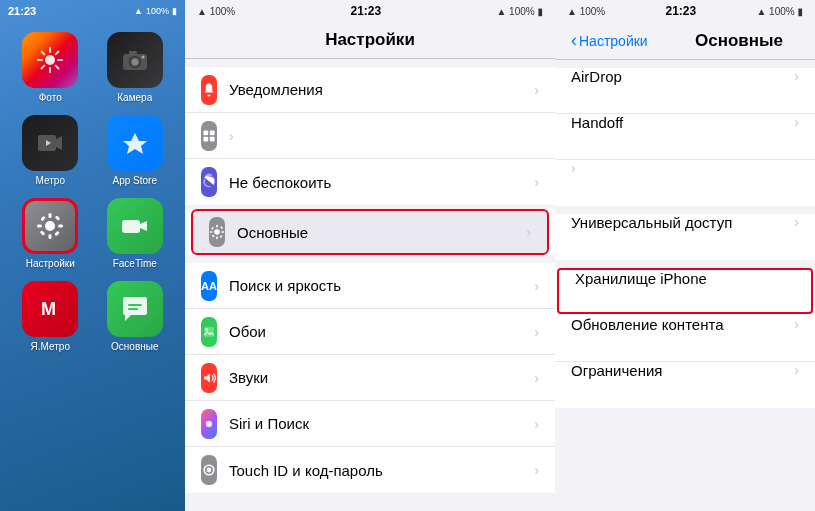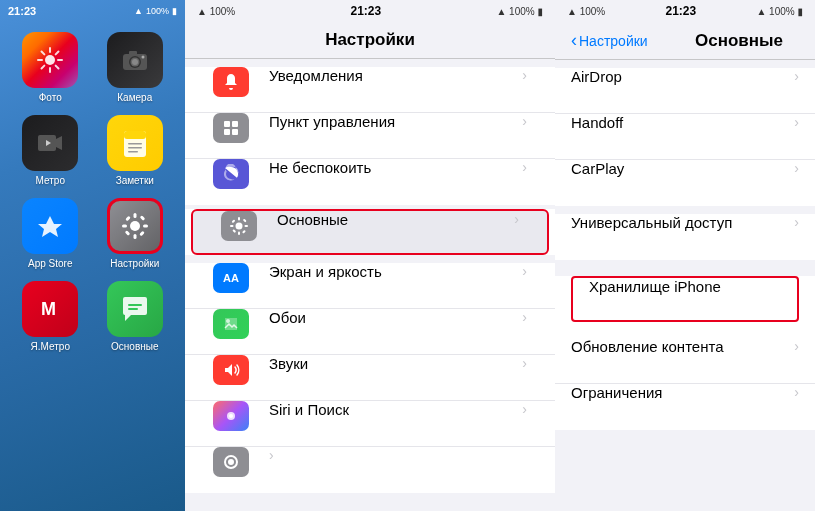--- a/index.html
+++ b/index.html
@@ -125,40 +125,40 @@
       overflow: hidden;
     }
 
     .settings-section {
       background: white;
       margin-bottom: 1px;
     }
 
     .settings-row {
       display: flex;
-      align-items: flex-start;
-      padding: 0 28px;
+      align-items: center;
+      padding: 0 16px;
       height: 46px;
       border-bottom: 1px solid #e5e5ea;
       position: relative;
       cursor: pointer;
     }
 
     .settings-row:last-child {
       border-bottom: none;
     }
 
     .row-icon {
-      width: 36px;
+      width: 16px;
       height: 30px;
       border-radius: 7px;
       display: flex;
       align-items: center;
       justify-content: center;
-      margin-right: 20px;
+      margin-right: 12px;
       font-size: 17px;
       flex-shrink: 0;
     }
 
     .icon-notifications { background: #ff3b30; }
     .icon-controlcenter { background: #8e8e93; }
     .icon-dnd { background: #5856d6; }
     .icon-general { background: #8e8e93; }
     .icon-display { background: #007aff; }
     .icon-sounds { background: #ff3b30; }
@@ -238,21 +238,21 @@
       cursor: pointer;
     }
 
     .right-row:last-child {
       border-bottom: none;
     }
 
     .right-row.red-bordered {
       border: 2px solid #e8001e;
       border-radius: 4px;
-      margin: 16px;
+      margin: 2px;
       background: white;
     }
 
     .right-row-label {
       font-size: 15px;
       color: #000;
       flex: 1;
     }
   </style>
 </head>
@@ -307,32 +307,20 @@
       <div class="app-icon-img app-video">
         <svg width="32" height="32" viewBox="0 0 32 32">
           <rect x="4" y="8" width="18" height="16" rx="2" fill="#555"></rect>
           <polygon points="22,12 28,9 28,23 22,20" fill="#555"></polygon>
           <polygon points="12,13 12,19 17,16" fill="white" opacity="0.7"></polygon>
         </svg>
       </div>
       <span class="app-label">Метро</span>
     </div>
 
-    <div class="app-icon">
-      <div class="app-icon-img app-notes">
-        <svg width="32" height="32" viewBox="0 0 32 32">
-          <rect x="5" y="4" width="22" height="26" rx="3" fill="#fffde7"></rect>
-          <rect x="5" y="4" width="22" height="8" rx="3" fill="#ffd60a"></rect>
-          <rect x="9" y="16" width="14" height="1.5" rx="0.75" fill="#999"></rect>
-          <rect x="9" y="20" width="14" height="1.5" rx="0.75" fill="#999"></rect>
-          <rect x="9" y="24" width="10" height="1.5" rx="0.75" fill="#999"></rect>
-        </svg>
-      </div>
-      <span class="app-label">Заметки</span>
-    </div>
 
     <div class="app-icon">
       <div class="app-icon-img app-appstore">
         <svg width="32" height="32" viewBox="0 0 32 32">
           <path d="M16 6 L20 14 L28 14 L22 19 L24 27 L16 22 L8 27 L10 19 L4 14 L12 14 Z" fill="white" opacity="0.9"></path>
         </svg>
       </div>
       <span class="app-label">App Store</span>
     </div>
 
@@ -351,20 +339,29 @@
               <rect x="6" y="21.5" width="5" height="3" rx="1.5" transform="rotate(45 8.5 23)"></rect>
               <rect x="21" y="6.5" width="5" height="3" rx="1.5" transform="rotate(45 23.5 8)"></rect>
             </g>
           </svg>
         </div>
       </div>
       <span class="app-label">Настройки</span>
     </div>
 
 
+    <div class="app-icon">
+      <div class="app-icon-img app-facetime">
+        <svg width="32" height="32" viewBox="0 0 32 32">
+          <rect x="3" y="10" width="18" height="13" rx="3" fill="white" opacity="0.9"></rect>
+          <polygon points="21,14 28,11 28,21 21,18" fill="white" opacity="0.9"></polygon>
+        </svg>
+      </div>
+      <span class="app-label">FaceTime</span>
+    </div>
 
     <div class="app-icon">
       <div class="app-icon-img app-metro">
         <svg width="32" height="32" viewBox="0 0 32 32">
           <text x="7" y="22" font-size="18" font-weight="bold" fill="white">М</text>
         </svg>
       </div>
       <span class="app-label">Я.Метро</span>
     </div>
 
@@ -407,21 +404,20 @@
       </div>
       <div class="settings-row">
         <div class="row-icon icon-controlcenter">
           <svg width="20" height="20" viewBox="0 0 20 20">
             <rect x="3" y="3" width="6" height="6" rx="1" fill="white"></rect>
             <rect x="11" y="3" width="6" height="6" rx="1" fill="white"></rect>
             <rect x="3" y="11" width="6" height="6" rx="1" fill="white"></rect>
             <rect x="11" y="11" width="6" height="6" rx="1" fill="white"></rect>
           </svg>
         </div>
-        <span class="row-label">Пункт управления</span>
         <span class="row-chevron">›</span>
       </div>
       <div class="settings-row" style="border-bottom:none;">
         <div class="row-icon icon-dnd">
           <svg width="20" height="20" viewBox="0 0 20 20">
               <path d="M10 3a7 7 0 00-5.9 10.8A7 7 0 1015.8 4.1 7 7 0 0010 3zm0 12a5 5 0 01-4.3-7.5A5 5 0 1114.5 5.7 5 5 0 0110 15z" fill="white" opacity="0.5"></path>
               <path d="M10 3a7 7 0 015.9 10.8L4.1 4.1A7 7 0 0110 3z" fill="white"></path>
             </svg>
         </div>
         <span class="row-label">Не беспокоить</span>
@@ -449,21 +445,21 @@
         <span class="row-label">Основные</span>
         <span class="row-chevron">›</span>
       </div>
     </div>
 
     <div class="settings-section" style="margin-top: 8px;">
       <div class="settings-row">
         <div class="row-icon icon-display">
           <span style="font-size:11px; font-weight:bold; color:white;">AA</span>
         </div>
-        <span class="row-label">Экран и яркость</span>
+        <span class="row-label">Поиск и яркость</span>
         <span class="row-chevron">›</span>
       </div>
       <div class="settings-row">
         <div class="row-icon" style="background: linear-gradient(135deg, #34c759, #30d158);">
           <svg width="20" height="20" viewBox="0 0 20 20">
               <path d="M4 4h12v12H4z" fill="white" opacity="0.3"></path>
               <circle cx="7" cy="7" r="2" fill="white" opacity="0.7"></circle>
               <path d="M4 14l4-4 3 3 2-2 3 3" stroke="white" stroke-width="1.5" fill="none" opacity="0.8"></path>
             </svg>
         </div>
@@ -489,20 +485,21 @@
         </div>
         <span class="row-label">Siri и Поиск</span>
         <span class="row-chevron">›</span>
       </div>
       <div class="settings-row" style="border-bottom:none;">
         <div class="row-icon icon-touchid">
           <svg width="20" height="20" viewBox="0 0 20 20">
               <path d="M10 3a7 7 0 100 14A7 7 0 0010 3zm0 2a5 5 0 010 10A5 5 0 0110 5zm0 2a3 3 0 100 6 3 3 0 000-6z" fill="white"></path>
             </svg>
         </div>
+        <span class="row-label">Touch ID и код-пароль</span>
         <span class="row-chevron">›</span>
       </div>
     </div>
 
   </div>
 </div>
 
 <div class="right-panel">
   <div class="status-bar-right">
     <span style="font-size:10px; color:#333;">▲ 100%</span>
@@ -523,21 +520,20 @@
     <div class="right-section" style="margin-top: 8px;">
       <div class="right-row">
         <span class="right-row-label">AirDrop</span>
         <span style="color:#c7c7cc; font-size:14px;">›</span>
       </div>
       <div class="right-row">
         <span class="right-row-label">Handoff</span>
         <span style="color:#c7c7cc; font-size:14px;">›</span>
       </div>
       <div class="right-row" style="border-bottom:none;">
-        <span class="right-row-label">CarPlay</span>
         <span style="color:#c7c7cc; font-size:14px;">›</span>
       </div>
     </div>
 
     <div class="right-section" style="margin-top: 8px;">
       <div class="right-row" style="border-bottom:none;">
         <span class="right-row-label">Универсальный доступ</span>
         <span style="color:#c7c7cc; font-size:14px;">›</span>
       </div>
     </div>

